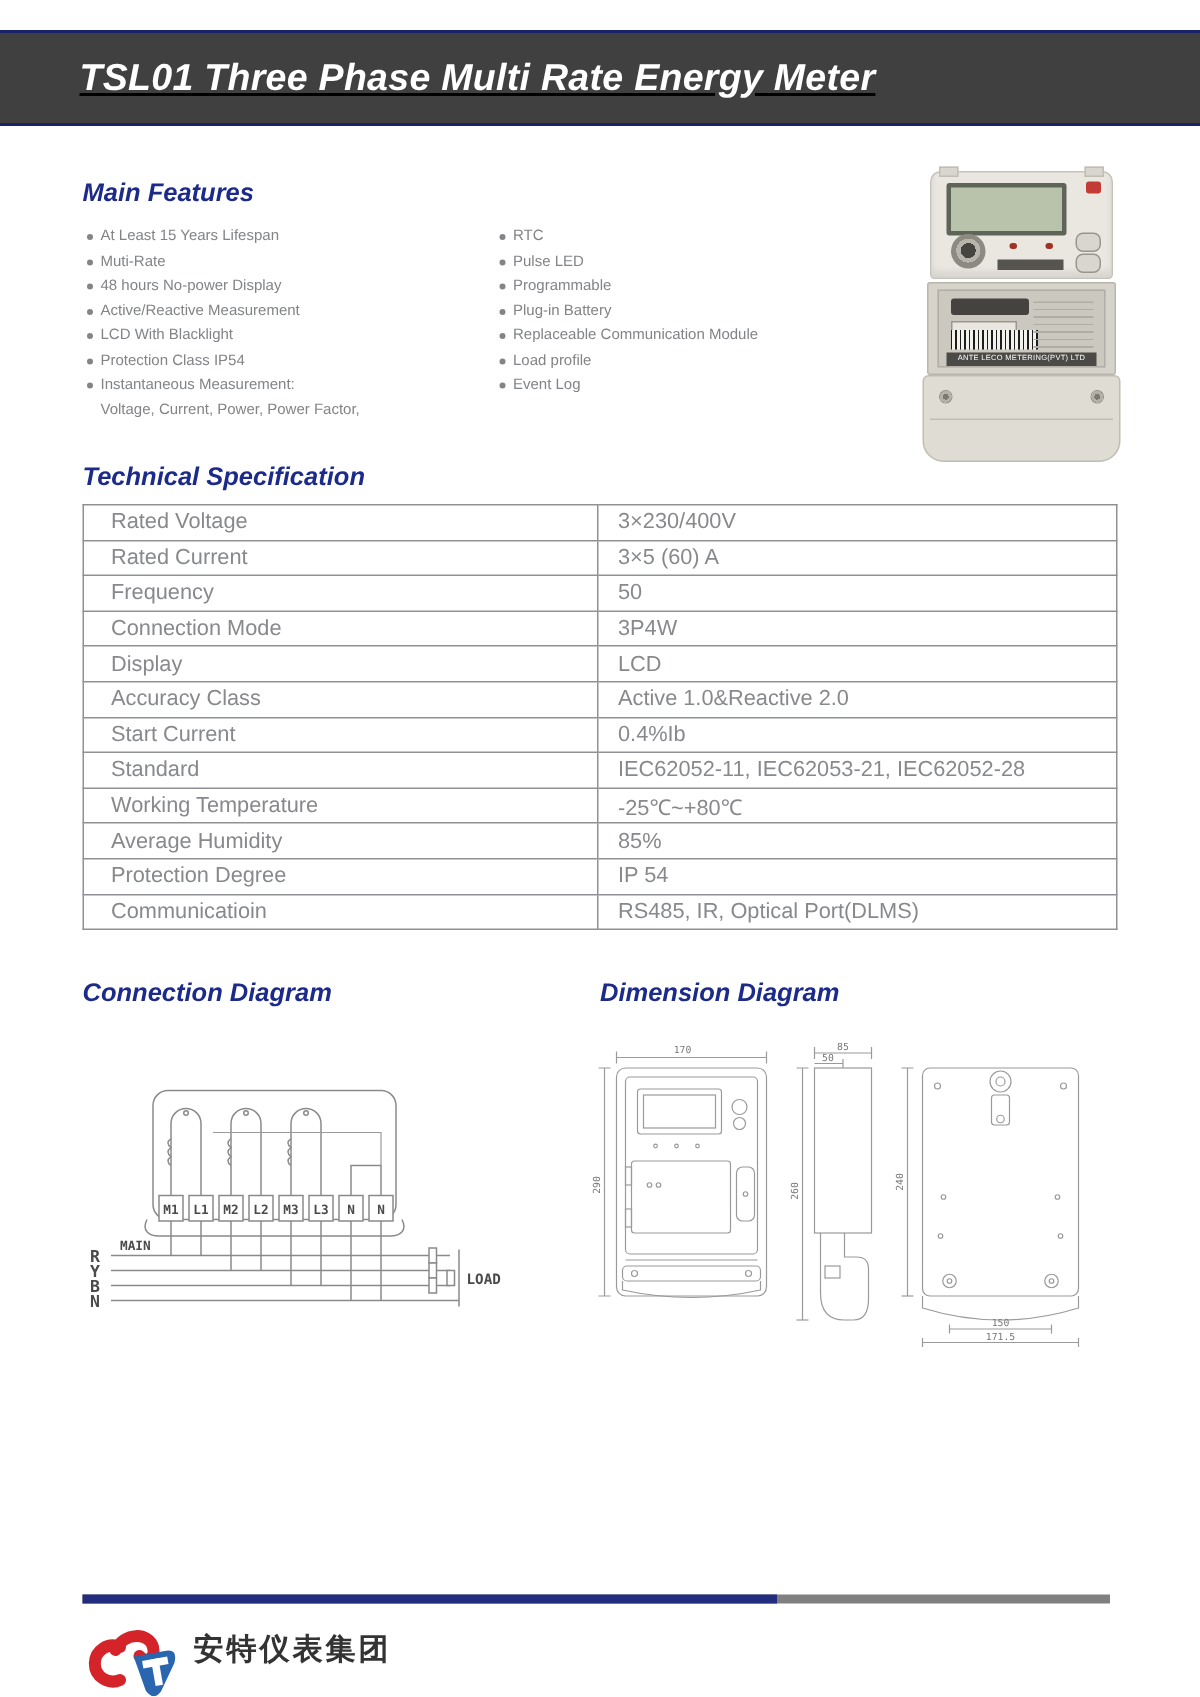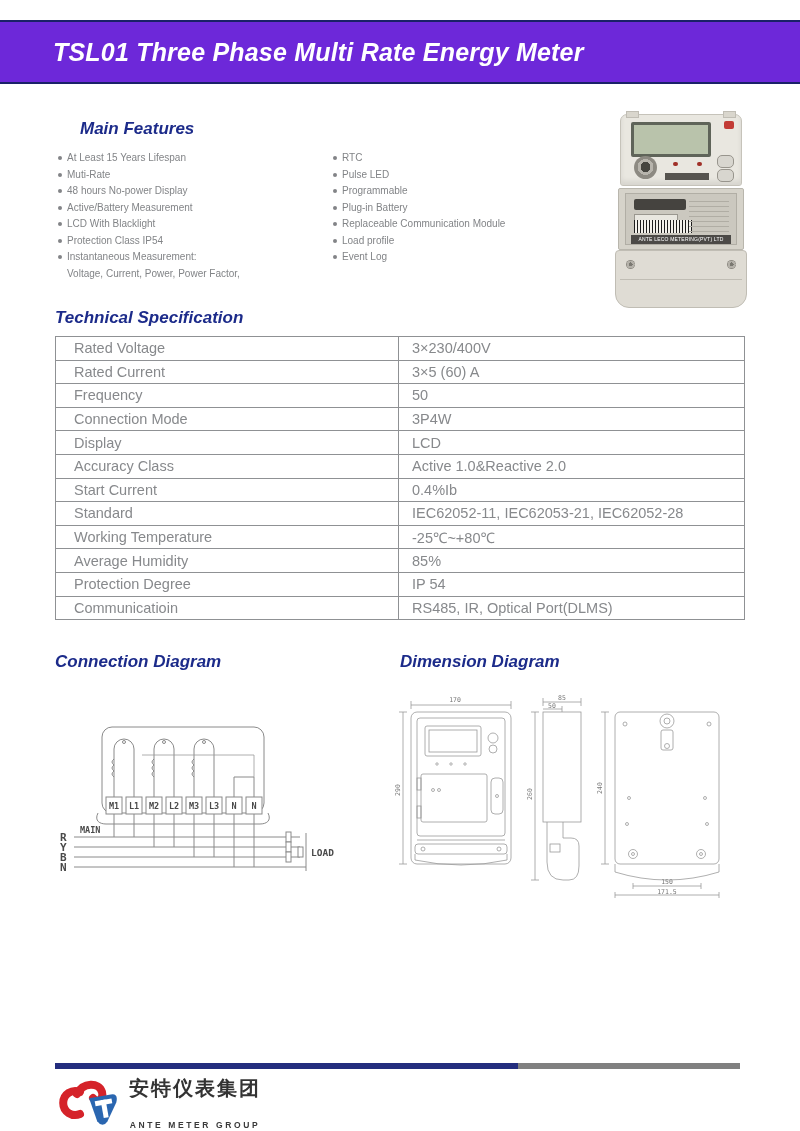--- a/index.html
+++ b/index.html
@@ -1,27 +1,27 @@
 <!DOCTYPE html>
 <html><head>
 <meta charset="utf-8">
 <style>
   html,body{margin:0;padding:0;background:#ffffff;}
   .page{position:relative;width:800px;height:1131px;background:#ffffff;overflow:hidden;
         font-family:"Liberation Sans", sans-serif;}
 
   
-  .banner{position:absolute;left:0;top:20px;width:800px;height:64px;background:#6d28d9;
+  .banner{position:absolute;left:0;top:20px;width:800px;height:64px;background:#404040;
           border-top:2px solid #1a2168;border-bottom:2px solid #1a2168;box-sizing:border-box;
-          display:flex;align-items:center;}
+          display:flex;align-items:center;text-decoration:underline;}
   .banner h1{margin:0 0 0 53px;color:#ffffff;font-size:25px;font-style:italic;font-weight:bold;letter-spacing:.2px;}
 
   
   h2.sec{position:absolute;margin:0;font-size:17px;font-style:italic;font-weight:bold;color:#1c2b8a;}
-  #h-features{left:55px;top:119px;margin-left:25px;}
+  #h-features{left:55px;top:119px;}
   #h-specs{left:55px;top:308px;}
   #h-conn{left:55px;top:652px;}
   #h-dim{left:400px;top:652px;}
 
   
   .feat-col{position:absolute;top:150px;}
   #feat-left{left:58px;width:270px;}
   #feat-right{left:333px;width:250px;}
   ul.feat{list-style:none;margin:0;padding:0;}
   ul.feat li{display:flex;font-size:10px;color:#828487;line-height:16.5px;}
@@ -75,21 +75,21 @@
   .dwg{stroke:#8a8a8a;fill:none;stroke-width:1;}
   .dwg-thin{stroke:#9a9a9a;fill:none;stroke-width:.8;}
   .dwg-txt{fill:#4a4a4a;font-family:"DejaVu Sans Mono", monospace;font-weight:bold;}
   .dim-txt{fill:#777777;font-family:"DejaVu Sans Mono", monospace;font-size:6.5px;}
 
   
   .bar{position:absolute;left:55px;top:1063px;width:685px;height:6px;background:#808080;}
   .bar-blue{position:absolute;left:0;top:0;height:6px;width:463px;background:#232d7e;}
   .logo{position:absolute;left:55px;top:1076px;display:flex;align-items:center;}
   .logo-text{margin-left:8px;}
-  .cn{font-size:20px;font-weight:bold;color:#333333;letter-spacing:2px;line-height:24px;}
+  .cn{font-size:20px;font-weight:bold;color:#333333;letter-spacing:2px;line-height:24px;margin-top:12px;}
   .en{font-size:8.5px;font-weight:bold;color:#3a3a3a;letter-spacing:2.6px;margin-top:20px;text-align:center;}
 </style>
 </head>
 <body>
 
 <div class="page">
 
   <header class="banner">
     <h1>TSL01 Three Phase Multi Rate Energy Meter</h1>
   </header>
@@ -105,21 +105,21 @@
       <li>
           <span class="dot"></span>
           <span>Muti-Rate</span>
         </li>
       <li>
           <span class="dot"></span>
           <span>48 hours No-power Display</span>
         </li>
       <li>
           <span class="dot"></span>
-          <span>Active/Battery Measurement</span>
+          <span>Active/Reactive Measurement</span>
         </li>
       <li>
           <span class="dot"></span>
           <span>LCD With Blacklight</span>
         </li>
       <li>
           <span class="dot"></span>
           <span>Protection Class IP54</span>
         </li>
       <li>

